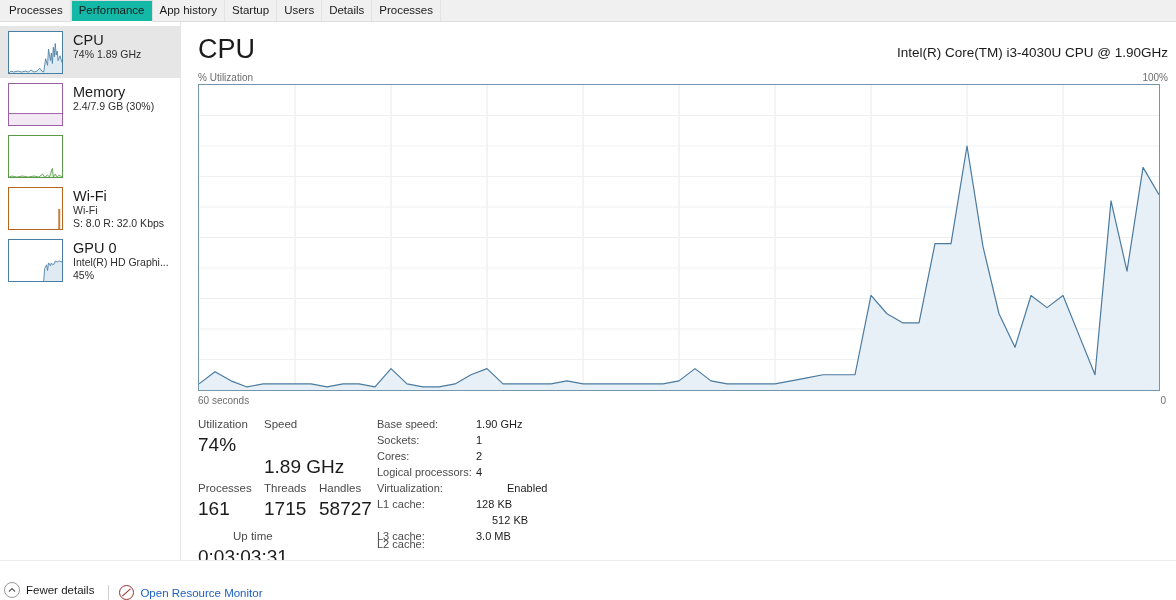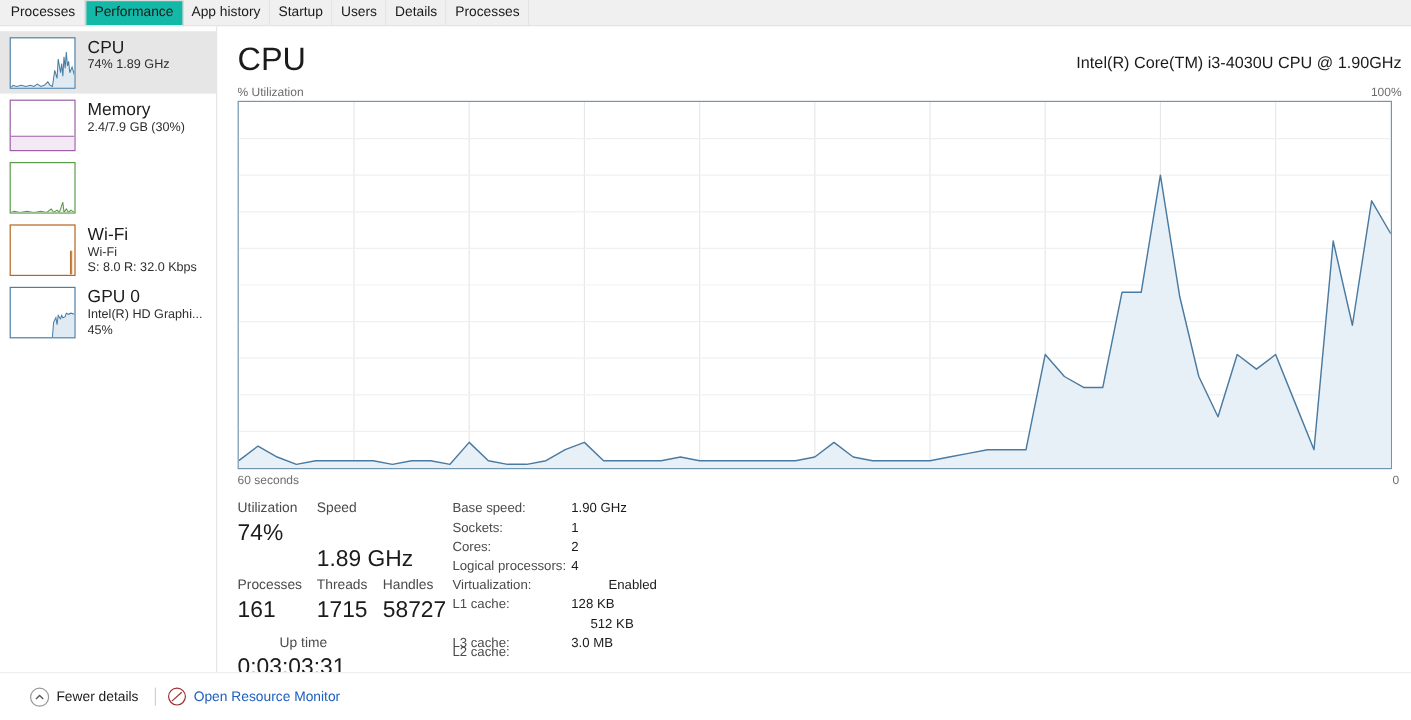--- a/index.html
+++ b/index.html
@@ -153,22 +153,22 @@
     font-size: 11px; color: #1b1b1b;
     line-height: 13px; white-space: nowrap;
   }
 
   
   .footer {
     position: absolute; left: 0; bottom: 0;
     width: 1176px; height: 40px;
     background: #ffffff;
     border-top: 1px solid #eeeeee;
-    display: flex; align-items: center;
-    padding-left: 21px;
+    display: flex; align-items: flex-end;
+    padding-left: 0;
   }
   .footer-btn {
     display: flex; align-items: center; gap: 6px;
     font-size: 11.5px; color: #1b1b1b;
     padding: 2px 4px;
   }
   .chev-circle {
     width: 16px; height: 16px;
     border: 1px solid #9a9a9a; border-radius: 50%;
     display: flex; align-items: center; justify-content: center;

